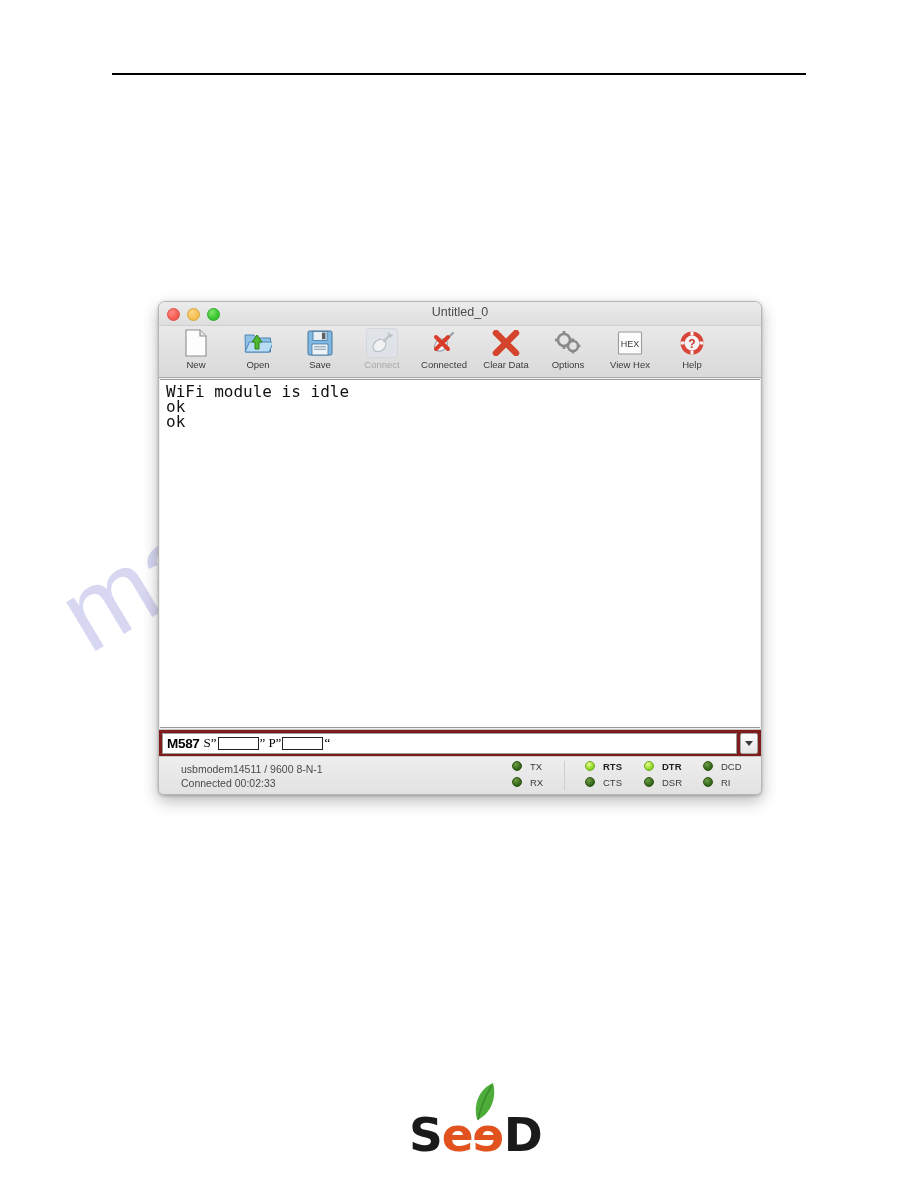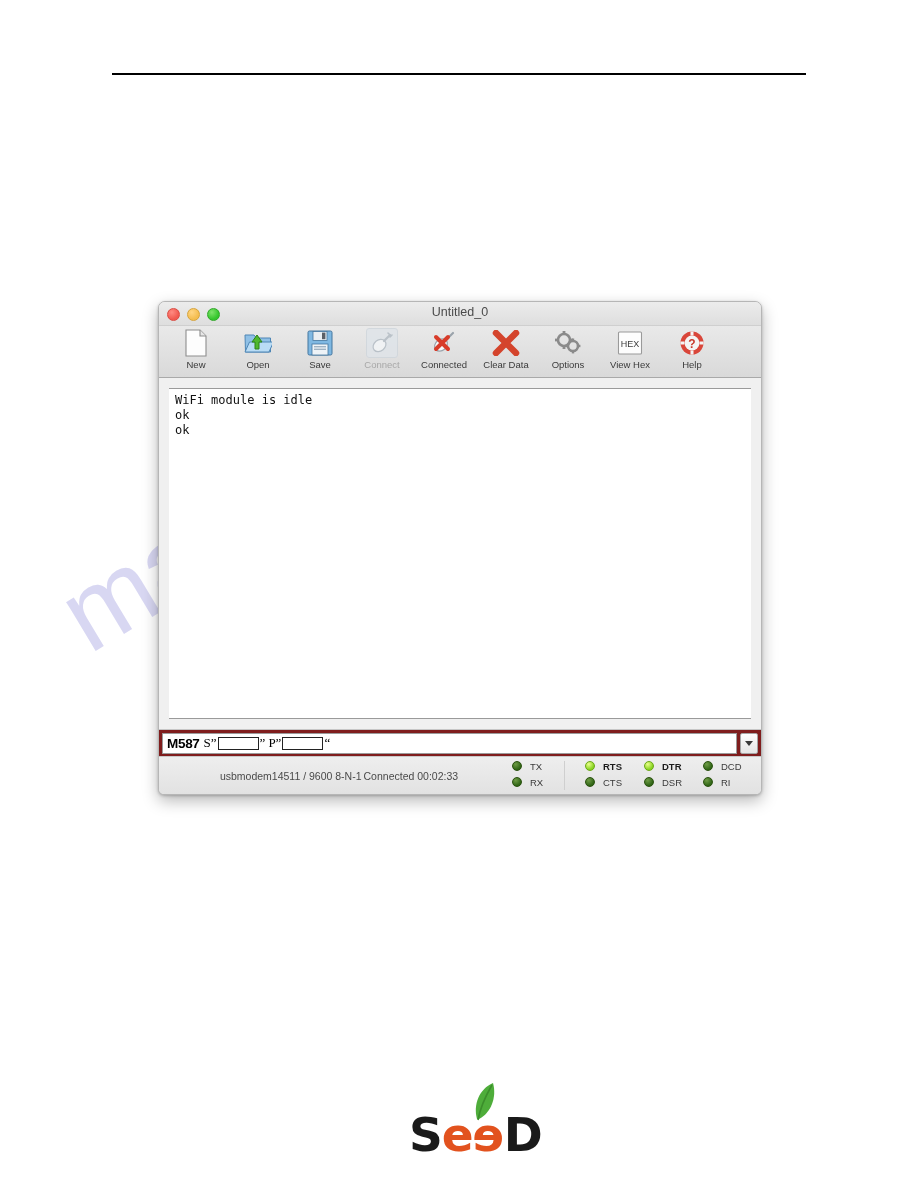--- a/index.html
+++ b/index.html
@@ -143,24 +143,24 @@
     box-sizing: border-box;
   }
 
   
   .terminal {
     flex: 1;
     background: #ffffff;
     border: 1px solid #9a9a9a;
     border-left: none;
     border-right: none;
-    margin: 10px;
+    margin: 1px;
     padding: 4px 6px;
     font-family: "DejaVu Sans Mono", monospace;
-    font-size: 12px;
+    font-size: 16px;
     line-height: 15px;
     color: #111;
     overflow: hidden;
     position: relative;
     box-sizing: border-box;
   }
   .term-line { white-space: pre; }
 
   
   .cmdbar {
@@ -227,27 +227,28 @@
     background: linear-gradient(#eeeeee, #e2e2e2);
     border-top: 1px solid #c9c9c9;
     display: flex;
     align-items: center;
     flex: none;
     padding: 0 6px 0 14px;
     box-sizing: border-box;
   }
   .status-text {
     display: flex;
-    flex-direction: row;
+    flex-direction: column;
     justify-content: center;
     gap: 2px;
     font-size: 10.5px;
     color: #4a4a4a;
     flex: 1;
     font-family: "Liberation Sans", sans-serif;
+    margin-left: 8px;
   }
   .led-groups {
     display: flex;
     align-items: center;
   }
   .led-group {
     display: flex;
     flex-direction: column;
     gap: 3px;
     padding: 0 7px;

